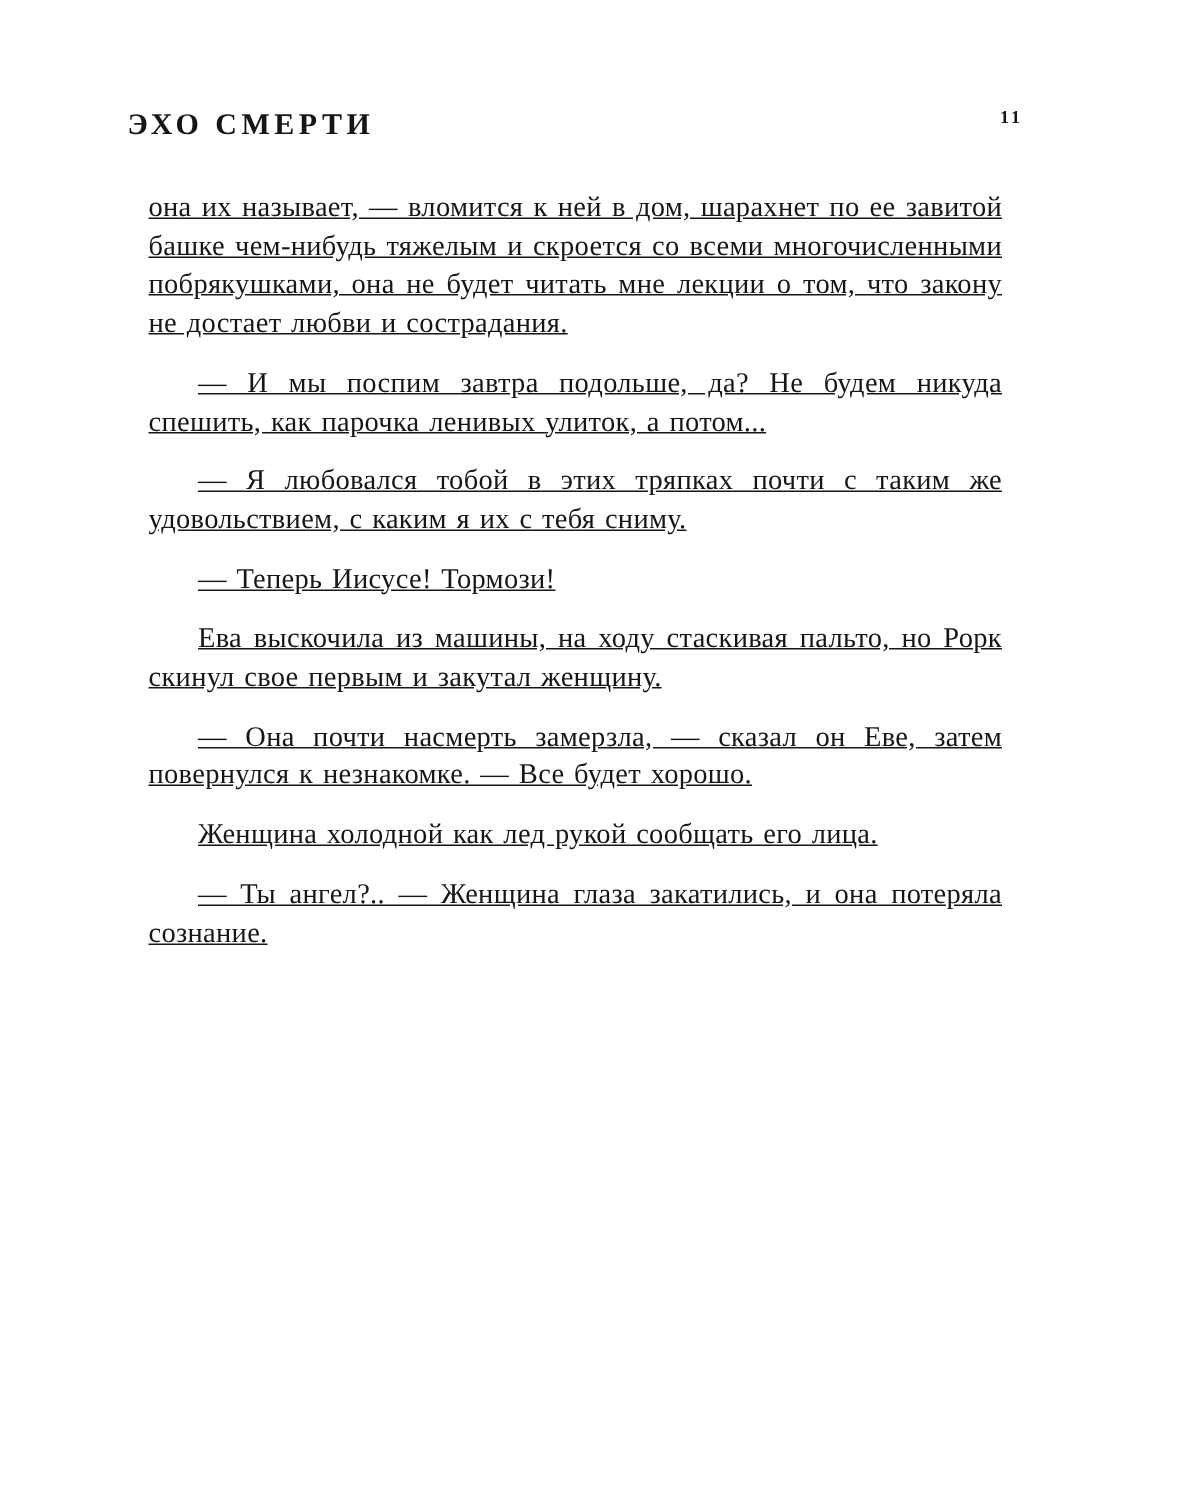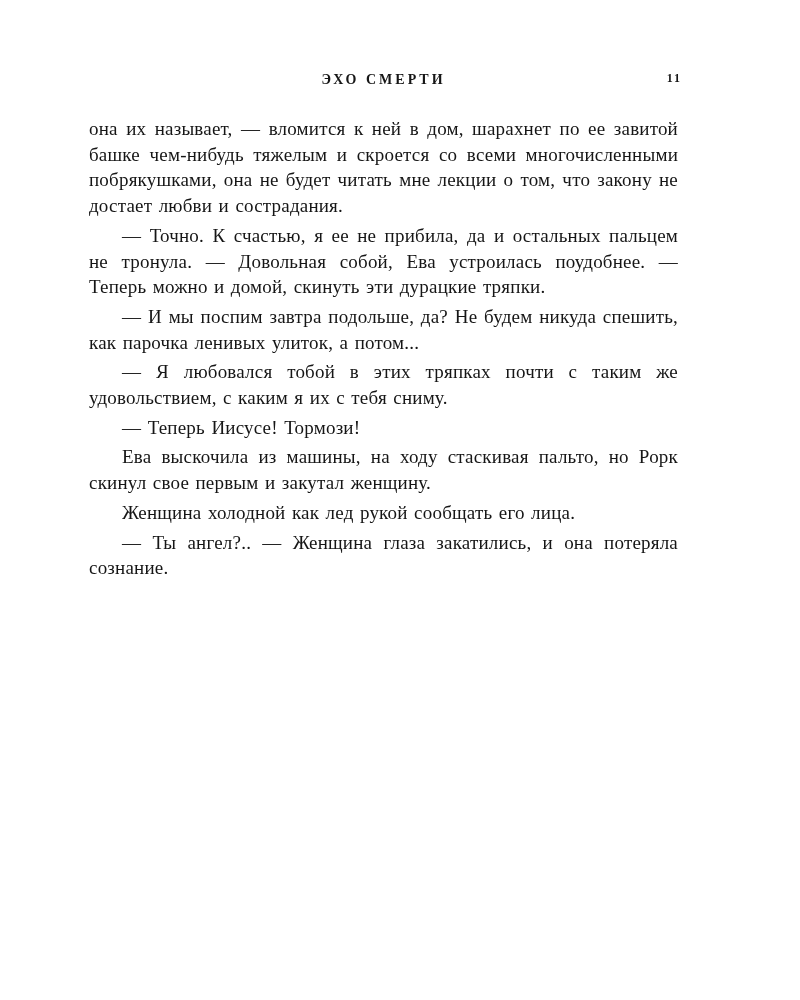--- a/index.html
+++ b/index.html
@@ -22,23 +22,22 @@
   }
   .running-head {
     position: absolute;
     top: 72px;
     left: 85px;
     right: 118px;
     height: 22px;
   }
   .head-title {
     display: block;
-    text-align: center;
     font-weight: bold;
-    font-size: 14px;
+    font-size: 20px;
     letter-spacing: 3px;
     font-family: Liberation Serif, serif;
   }
   .page-num {
     position: absolute;
     right: 0;
     top: -1px;
     font-weight: bold;
     font-size: 12px;
     letter-spacing: 2px;
@@ -50,41 +49,42 @@
     right: 118px;
     text-align: justify;
     font-size: 19px;
     line-height: 25.7px;
     letter-spacing: 0.2px;
     word-spacing: 1.5px;
     hyphens: auto;
     -webkit-hyphens: auto;
   }
   .para {
-    margin: 4px;
+    margin: 14px;
     text-indent: 33px;
+    text-decoration: underline;
   }
   .para.continued {
     text-indent: 0;
   }
 </style>
 </head>
 <body>
 
 <div class="page">
 
   <header class="running-head">
     <span class="head-title">ЭХО СМЕРТИ</span>
     <span class="page-num">11</span>
   </header>
 
   <main class="text-block">
     <p class="para continued">она их называет, — вломится к ней в дом, шарахнет по ее завитой башке чем-нибудь тяжелым и скроется со всеми многочисленными побрякушками, она не будет читать мне лекции о том, что закону не достает любви и сострадания.</p>
-    <p class="para">— Точно. К счастью, я ее не прибила, да и остальных пальцем не тронула. — Довольная собой, Ева устроилась поудобнее. — Теперь можно и домой, скинуть эти дурацкие тряпки.</p>
     <p class="para">— И мы поспим завтра подольше, да? Не будем никуда спешить, как парочка ленивых улиток, а потом...</p>
     <p class="para">— Я любовался тобой в этих тряпках почти с таким же удовольствием, с каким я их с тебя сниму.</p>
     <p class="para">— Теперь Иисусе! Тормози!</p>
     <p class="para">Ева выскочила из машины, на ходу стаскивая пальто, но Рорк скинул свое первым и закутал женщину.</p>
+    <p class="para">— Она почти насмерть замерзла, — сказал он Еве, затем повернулся к незнакомке. — Все будет хорошо.</p>
     <p class="para">Женщина холодной как лед рукой сообщать его лица.</p>
     <p class="para">— Ты ангел?.. — Женщина глаза закатились, и она потеряла сознание.</p>
   </main>
 
 </div>
 
 </body></html>

